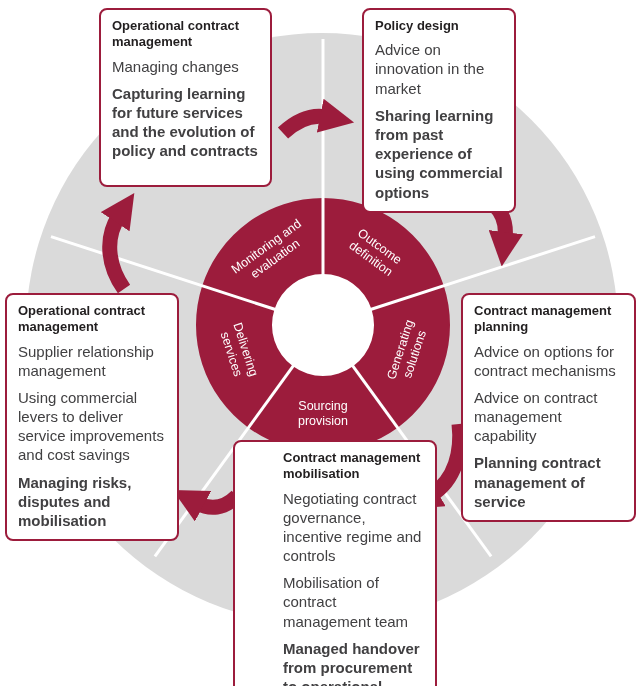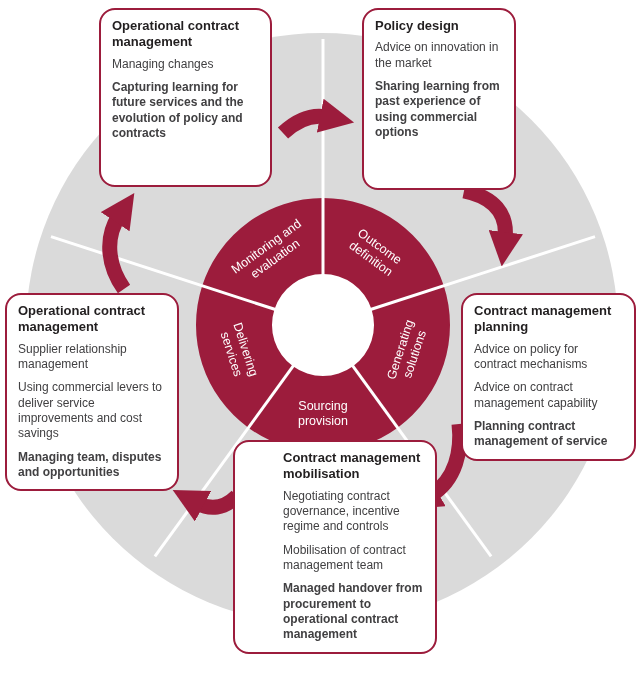--- a/index.html
+++ b/index.html
@@ -1,22 +1,22 @@
 <!DOCTYPE html>
 <html><head>
 <meta charset="utf-8">
 <style>
   html,body{margin:0;padding:0;background:#ffffff;}
   body{font-family:"Liberation Sans","DejaVu Sans",sans-serif;}
   .stage{position:relative;width:644px;height:686px;background:#fff;overflow:hidden;}
   .stage svg{position:absolute;left:0;top:0;}
-  .box{position:absolute;background:#fff;border:2px solid #9C1C3C;border-radius:16px;
+  .box{position:absolute;background:#fff;border:2px solid #9C1C3C;border-radius:8px;
        padding:8px 11px 9px;box-sizing:border-box;}
   .box h3{margin:0 0 6px;font-size:13px;line-height:1.25;font-weight:bold;color:#221f20;}
-  .box p{margin:0 0 8px;font-size:12px;line-height:1.28;color:#414042;}
+  .box p{margin:0 0 8px;font-size:15px;line-height:1.28;color:#414042;}
   .box p:last-child{margin-bottom:0;font-weight:bold;}
   .box-tl{left:99px;top:8px;width:173px;min-height:179px;}
   .box-tr{left:362px;top:8px;width:154px;min-height:182px;}
   .box-r{left:461px;top:293px;width:175px;}
   .box-l{left:5px;top:293px;width:174px;}
   .box-b{left:233px;top:440px;width:204px;padding-left:48px;}
   .seg-label{fill:#ffffff;font-size:12.5px;text-anchor:middle;
              font-family:"Liberation Sans","DejaVu Sans",sans-serif;}
   .arrow{fill:none;stroke-width:15;stroke-linecap:butt;}
 </style>
@@ -85,30 +85,30 @@
   </div>
 
   <div class="box box-tr">
     <h3>Policy design</h3>
     <p>Advice on innovation in the market</p>
     <p>Sharing learning from past experience of using commercial options</p>
   </div>
 
   <div class="box box-r">
     <h3>Contract management planning</h3>
-    <p>Advice on policy for contract mechanisms</p>
+    <p>Advice on options for contract mechanisms</p>
     <p>Advice on contract management capability</p>
     <p>Planning contract management of service</p>
   </div>
 
   <div class="box box-l">
     <h3>Operational contract management</h3>
     <p>Supplier relationship management</p>
     <p>Using commercial levers to deliver service improvements and cost savings</p>
-    <p>Managing team, disputes and opportunities</p>
+    <p>Managing risks, disputes and mobilisation</p>
   </div>
 
   <div class="box box-b">
     <h3>Contract management mobilisation</h3>
     <p>Negotiating contract governance, incentive regime and controls</p>
     <p>Mobilisation of contract management team</p>
     <p>Managed handover from procurement to operational contract management</p>
   </div>
 
 </div>

